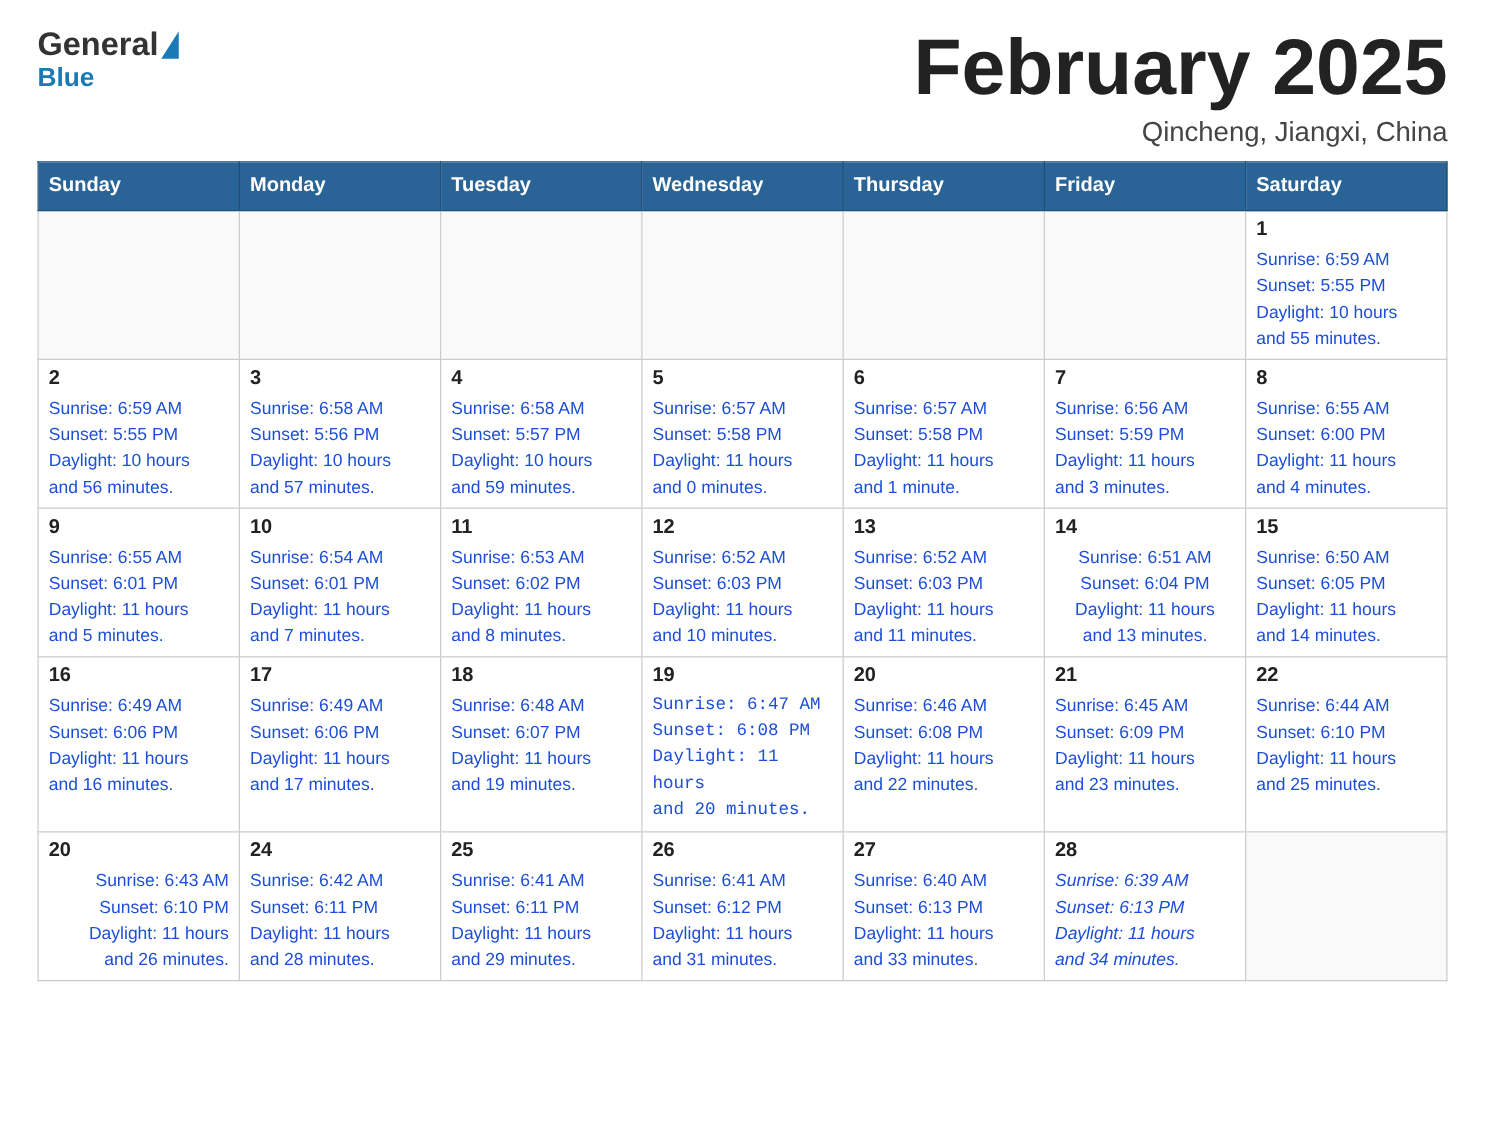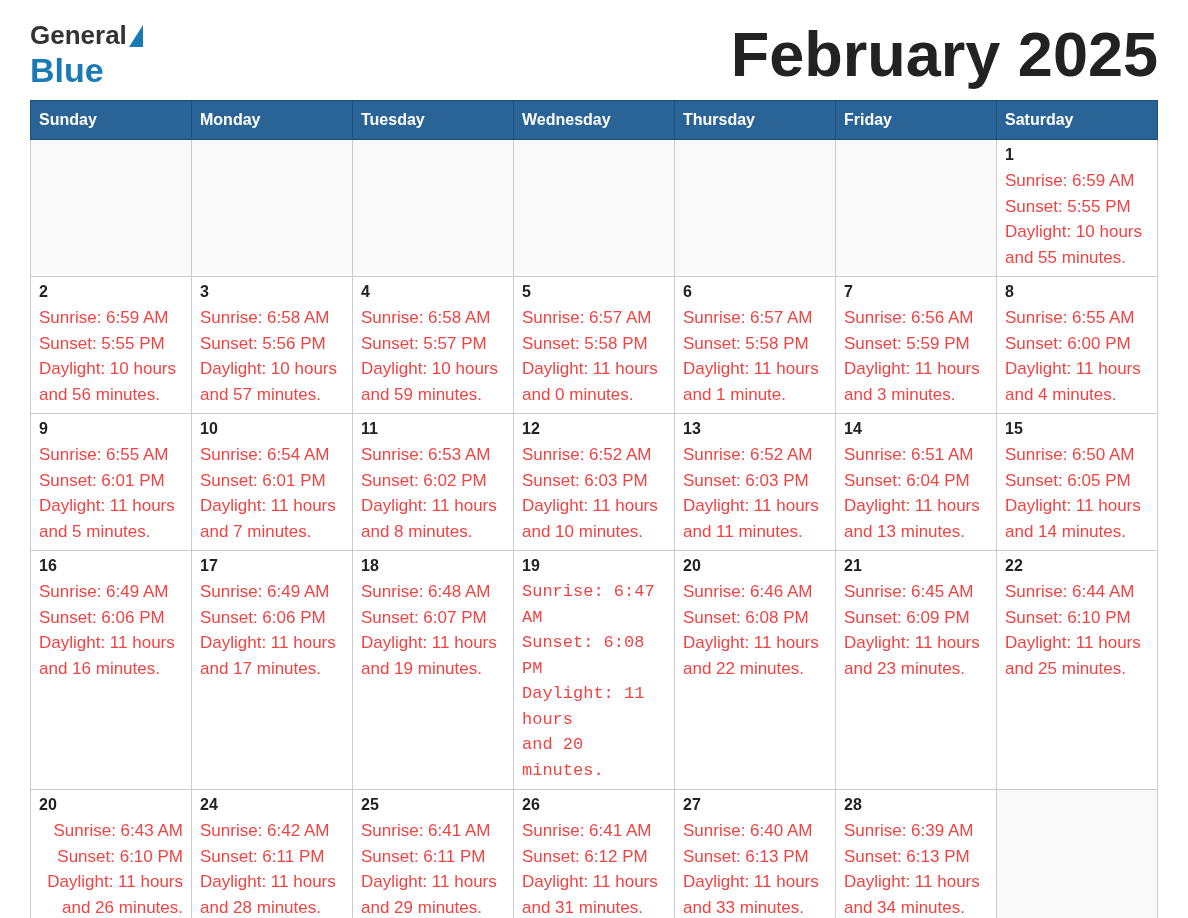--- a/index.html
+++ b/index.html
@@ -31,21 +31,21 @@
     .logo-general { color: #333; }
     .logo-triangle {
       width: 0; height: 0;
       border-left: 14px solid transparent;
       border-bottom: 22px solid #1a7ab5;
       margin: 0 2px;
       display: inline-block;
     }
     .logo-blue {
       color: #1a7ab5;
-      font-size: 34px;
+      font-size: 21px;
       font-weight: bold;
     }
     .title-block {
       text-align: right;
     }
     .month-title {
       font-size: 63px;
       font-weight: bold;
       color: #222;
       line-height: 1.1;
@@ -79,22 +79,22 @@
       color: #333;
     }
     .day-number {
       font-size: 16px;
       font-weight: bold;
       color: #222;
       display: block;
       margin-bottom: 4px;
     }
     .day-info {
-      font-size: 17px;
-      color: #ef4444;
+      font-size: 14px;
+      color: #1d4ed8;
       line-height: 1.5;
     }
     .empty-cell {
       background: #f9f9f9;
     }
     tr:last-child td {
       min-height: 90px;
     }
   </style>
 </head>
@@ -103,20 +103,21 @@
 <div class="header">
   <div class="logo">
     <div class="logo-text">
       <span class="logo-general">General</span>
       <span class="logo-triangle"></span>
     </div>
     <span class="logo-blue">Blue</span>
   </div>
   <div class="title-block">
     <div class="month-title">February 2025</div>
+    <div class="location">Qincheng, Jiangxi, China</div>
   </div>
 </div>
 
 <table class="calendar">
   <thead>
     <tr>
     <th>Sunday</th>
         <th>Monday</th>
         <th>Tuesday</th>
         <th>Wednesday</th>
@@ -223,21 +224,21 @@
         </td>
         <td>
           <span class="day-number">13</span>
           <div class="day-info" style="white-space: pre-line;">Sunrise: 6:52 AM
 Sunset: 6:03 PM
 Daylight: 11 hours
 and 11 minutes.</div>
         </td>
         <td>
           <span class="day-number">14</span>
-          <div class="day-info" style="white-space: pre-line;">Sunrise: 6:51 AM
+          <div class="day-info" style="white-space: pre-line; text-align: center;">Sunrise: 6:51 AM
 Sunset: 6:04 PM
 Daylight: 11 hours
 and 13 minutes.</div>
         </td>
         <td>
           <span class="day-number">15</span>
           <div class="day-info" style="white-space: pre-line;">Sunrise: 6:50 AM
 Sunset: 6:05 PM
 Daylight: 11 hours
 and 14 minutes.</div>
@@ -325,21 +326,21 @@
         </td>
         <td>
           <span class="day-number">27</span>
           <div class="day-info" style="white-space: pre-line;">Sunrise: 6:40 AM
 Sunset: 6:13 PM
 Daylight: 11 hours
 and 33 minutes.</div>
         </td>
         <td>
           <span class="day-number">28</span>
-          <div class="day-info" style="white-space: pre-line;">Sunrise: 6:39 AM
+          <div class="day-info" style="white-space: pre-line; font-style: italic;">Sunrise: 6:39 AM
 Sunset: 6:13 PM
 Daylight: 11 hours
 and 34 minutes.</div>
         </td>
         <td class="empty-cell"></td>
       </tr>
     </tbody>
 </table>
 
 </body></html>

